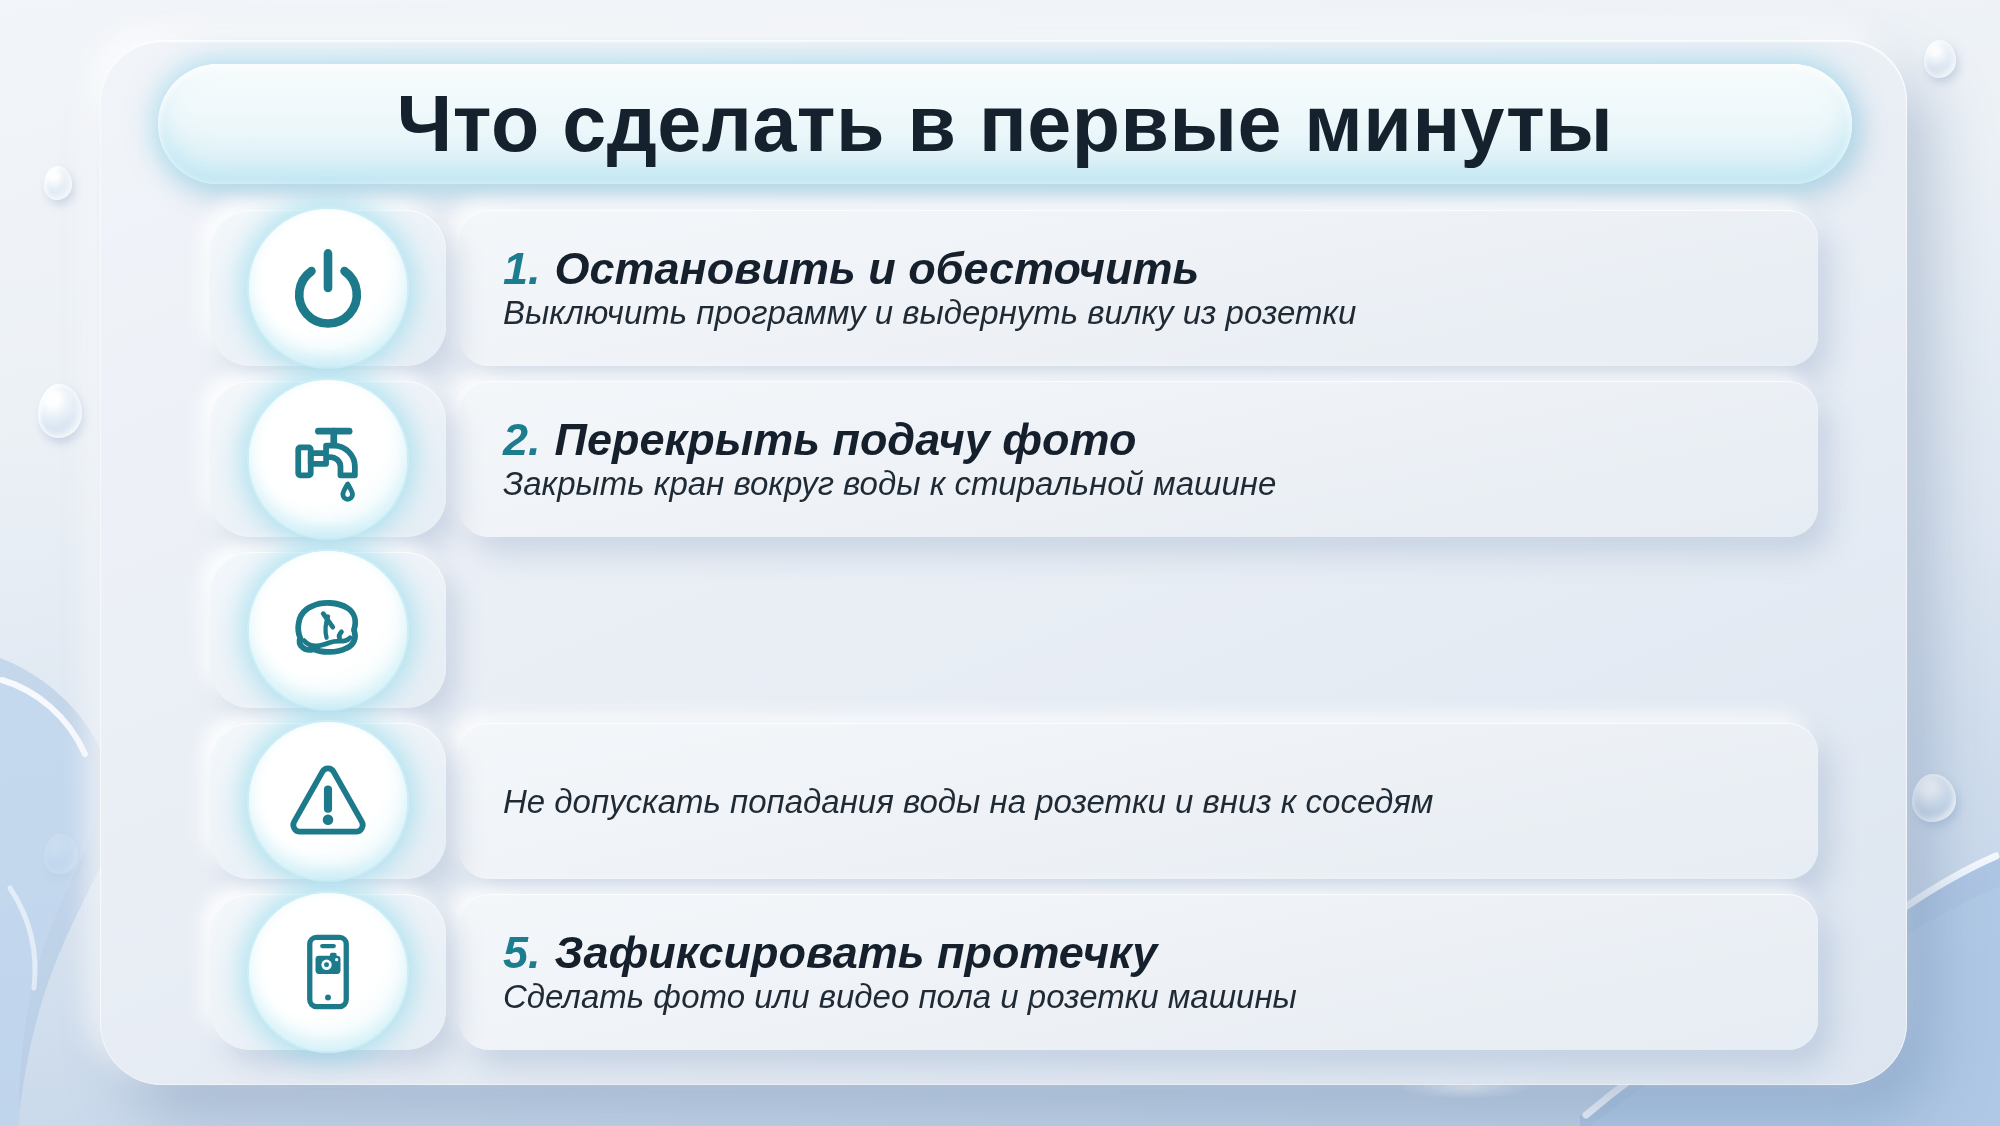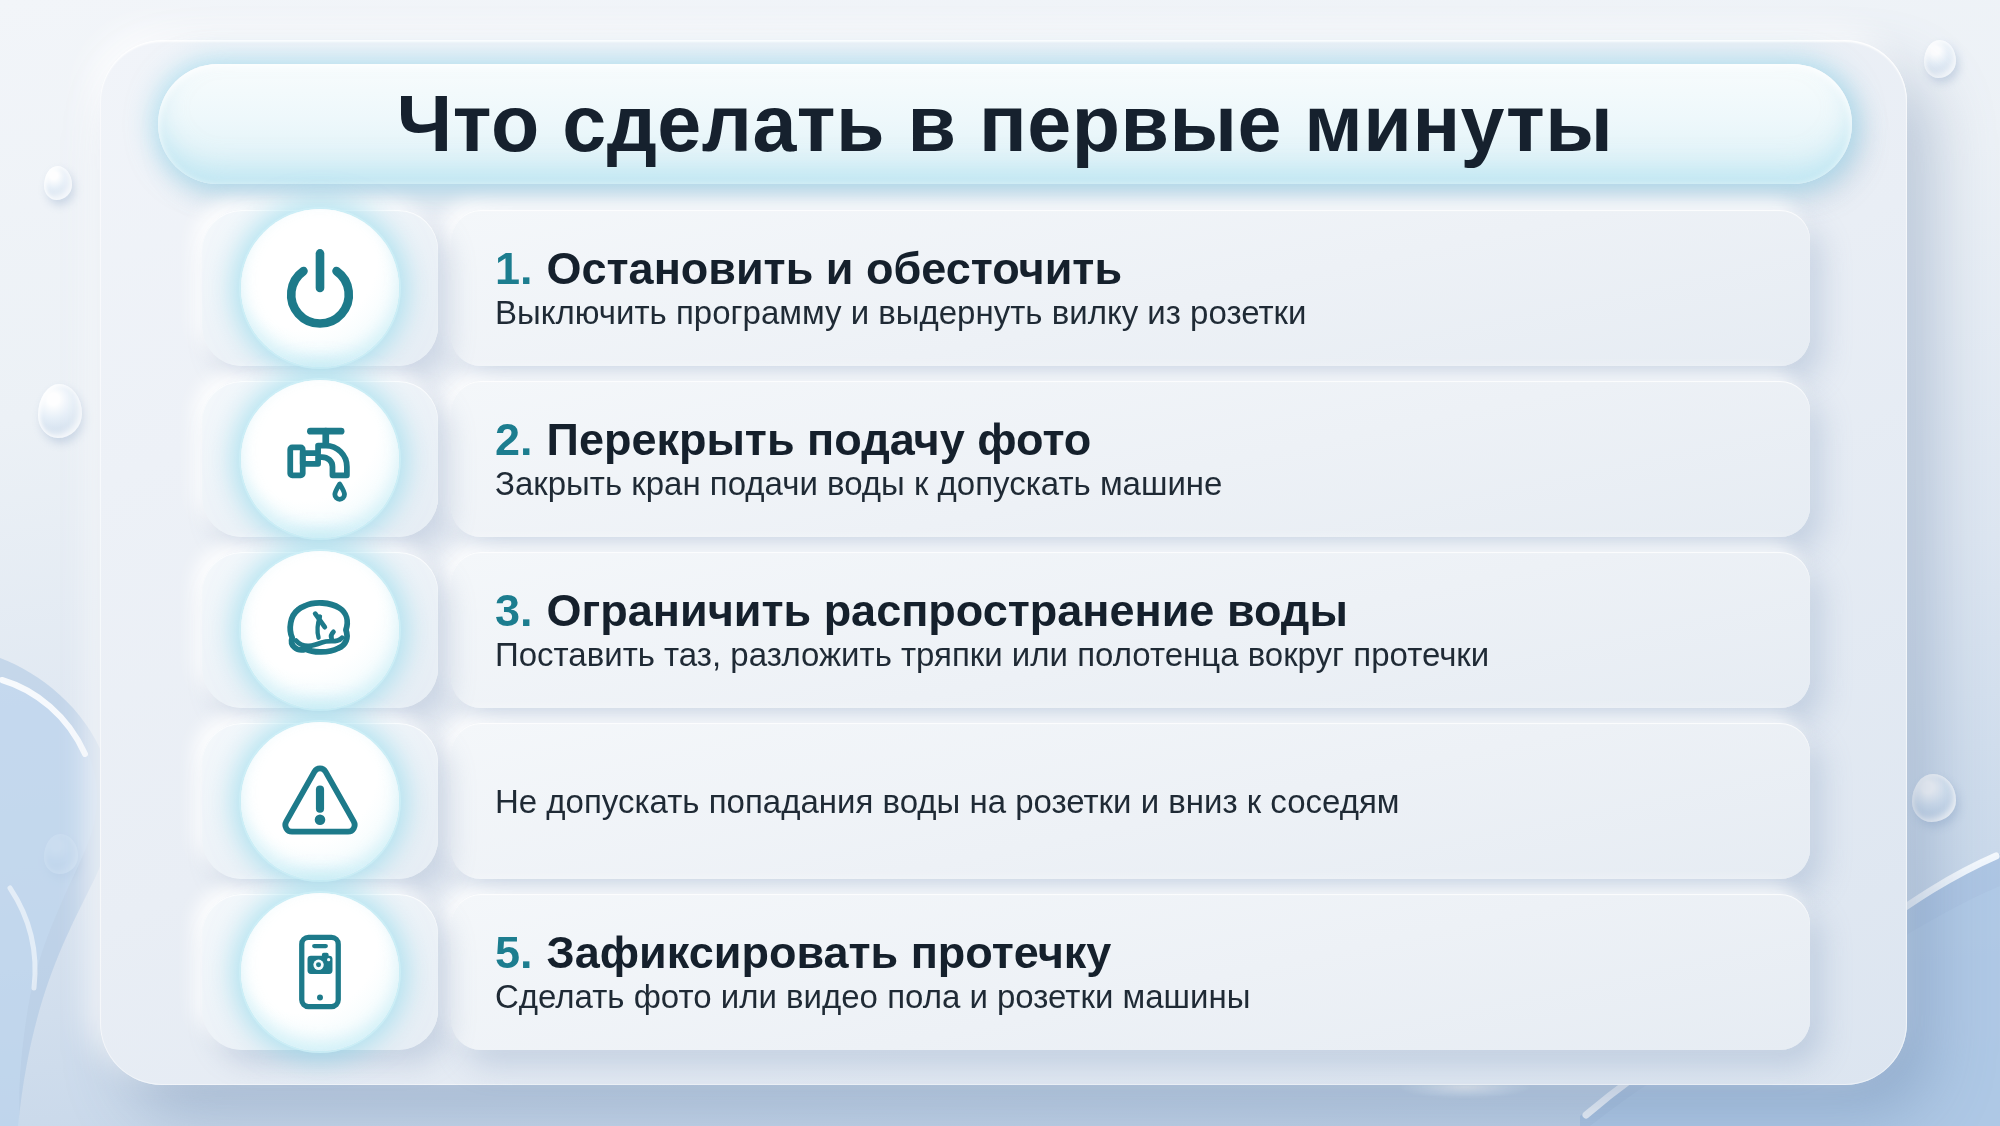--- a/index.html
+++ b/index.html
@@ -38,21 +38,21 @@
       0 0 24px 7px rgba(138,214,235,.50),
       10px 14px 28px rgba(118,150,185,.25),
       inset 0 3px 8px rgba(255,255,255,1),
       inset 0 -16px 26px rgba(166,222,240,.50);
     display:flex;align-items:center;justify-content:center;
   }
   .banner h1{
     margin:0;font-size:79px;font-weight:800;letter-spacing:.5px;color:#16212e;
   }
   
-  .rows{position:absolute;left:102px;top:170px;width:1608px;}
+  .rows{position:absolute;left:110px;top:170px;width:1608px;font-style:italic;}
   .row{display:flex;height:156px;margin-bottom:15px;}
   .icon-tile{
     width:236px;flex:0 0 236px;border-radius:40px;position:relative;
     background:linear-gradient(150deg,#f4f8fb 0%,#e6edf4 100%);
     box-shadow:12px 14px 26px rgba(122,148,184,.28),-8px -8px 18px rgba(255,255,255,.95),inset 0 1px 1px rgba(255,255,255,.9);
     display:flex;align-items:center;justify-content:center;
   }
   .icon-circle{
     width:158px;height:158px;border-radius:50%;
     background:radial-gradient(circle at 40% 30%,#ffffff 50%,#f2fbfd 78%,#e3f5fa 100%);
@@ -131,41 +131,35 @@
               <rect class="ic" stroke-width="6" x="19" y="38" width="13" height="29" rx="2"></rect>
               <path class="ic" stroke-width="6" d="M32 44 H48 V36 H56 C68 36 78 46 78 58 V67 H63 V58 C63 52 58 48 52 48 H48 V55 H32 Z"></path>
               <path class="ic" stroke-width="5" d="M70.5 76 C67.5 81 65.5 84 65.5 87 a5 5 0 0 0 10 0 C75.5 84 73.5 81 70.5 76 Z"></path>
             </svg>
           </div>
         </div>
         <div class="text-card">
           <div class="step-title">
             <span class="num">2.</span><span>Перекрыть подачу фото</span>
           </div>
-          <div class="step-desc">Закрыть кран подачи воды к допускать машине</div>
+          <div class="step-desc">Закрыть кран вокруг воды к стиральной машине</div>
         </div>
       </div>
 
       <div class="row">
         <div class="icon-tile">
           <div class="icon-circle">
             <svg viewBox="0 0 100 100">
               <path class="ic" stroke-width="6" d="M34 25 C44 20 61 21 70 27 C78 32 80 41 77 50 C80 58 77 66 69 69 C59 74 43 74 35 70 C26 73 18 66 21 58 C17 49 19 35 27 29 C29 27 31 26 34 25 Z"></path>
               <path class="ic" stroke-width="5" d="M25 61 C33 70 44 66 52 63 C60 60 68 64 73 58"></path>
               <path class="ic" stroke-width="5" d="M45 33 L55 47"></path>
               <path class="ic" stroke-width="4.5" d="M50 36 C47.5 43 46.5 51 48.5 58"></path>
               <path class="ic" stroke-width="5" d="M64 52 C62 54 61 56 62 58.5"></path>
             </svg>
           </div>
-        </div>
-        <div class="text-card">
-          <div class="step-title">
-            <span class="num">3.</span><span>Ограничить распространение воды</span>
-          </div>
-          <div class="step-desc">Поставить таз, разложить тряпки или полотенца вокруг протечки</div>
         </div>
       </div>
 
       <div class="row">
         <div class="icon-tile">
           <div class="icon-circle">
             <svg viewBox="0 0 100 100">
               <path class="ic" stroke-width="6" d="M50 16 C52.5 16 54.6 17.3 55.9 19.6 L85.2 71.4 C87.8 76 84.5 82 79.2 82 L20.8 82 C15.5 82 12.2 76 14.8 71.4 L44.1 19.6 C45.4 17.3 47.5 16 50 16 Z"></path>
               <path class="ic" stroke-width="8.5" d="M50 38 V58"></path>
               <circle cx="50" cy="69.5" r="5.5" fill="#1d7a8a"></circle>

